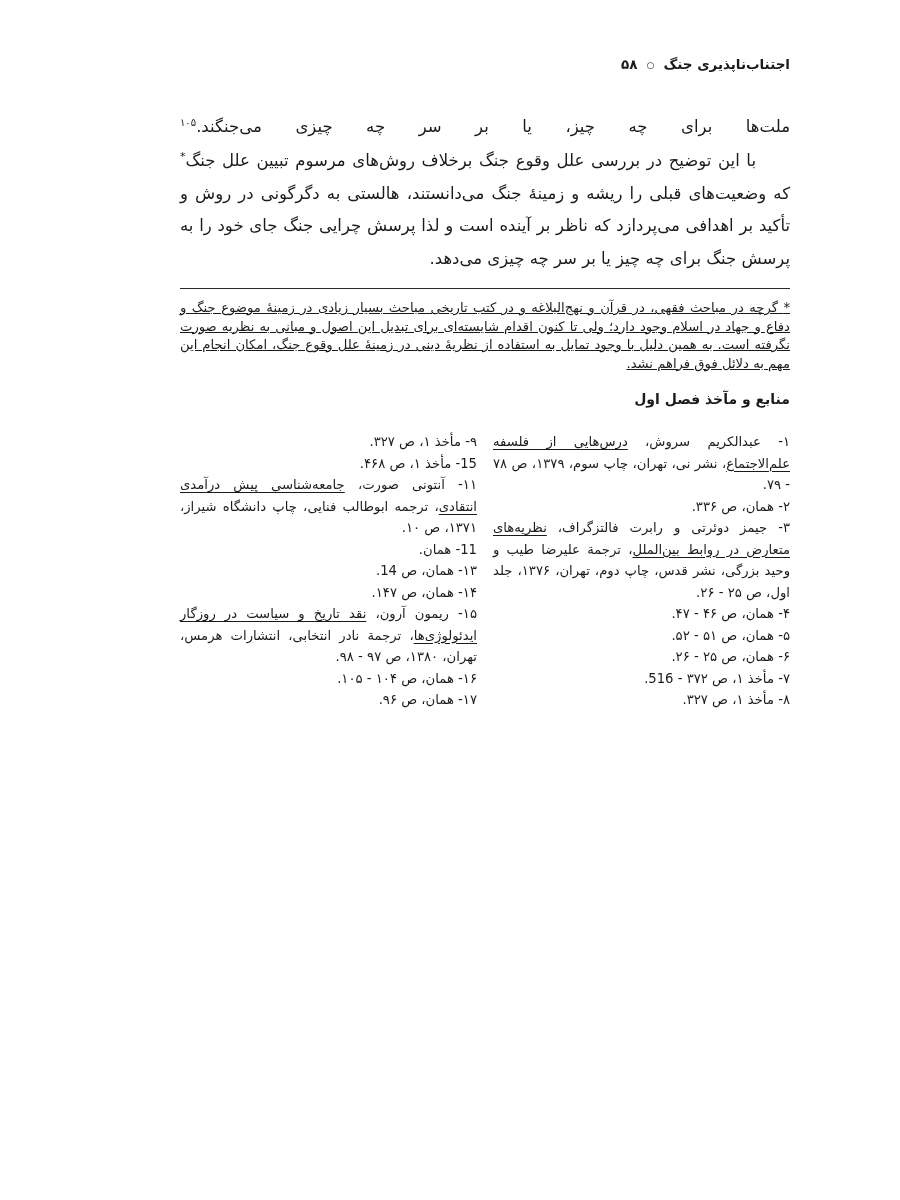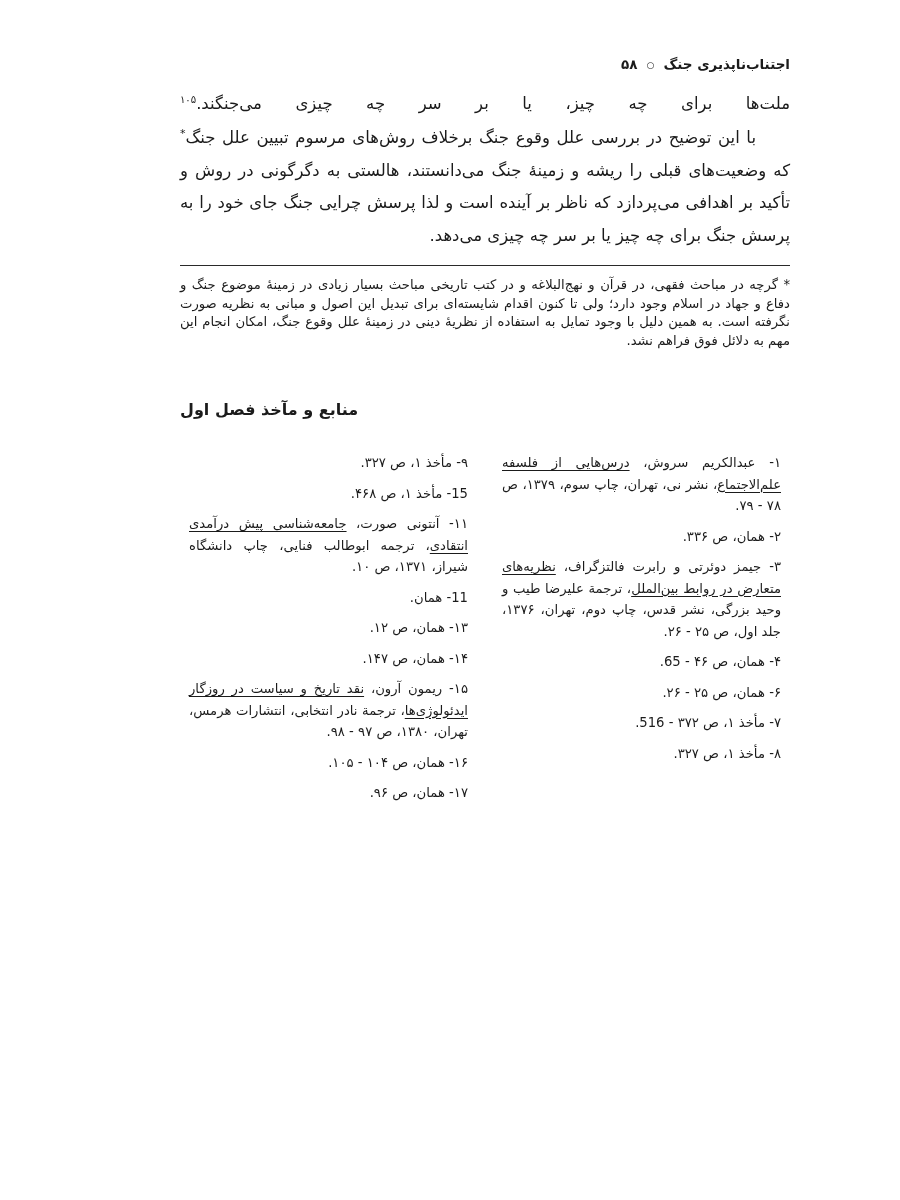--- a/index.html
+++ b/index.html
@@ -26,21 +26,21 @@
     gap: 9px;
     font-weight: bold;
     font-size: 13.5px;
     justify-content: flex-start;
   }
   .header .sep {
     font-size: 9px;
     position: relative;
     top: 1px;
   }
-  .body-block { margin-top: 16px; }
+  .body-block { margin-top: 39px; }
   .para-end {
     margin: 0;
     font-size: 16.5px;
     line-height: 32px;
     text-align: justify;
     text-align-last: justify;
   }
   .para-end sup, .noteref {
     font-size: 10px;
     line-height: 0;
@@ -57,42 +57,43 @@
     border: none;
     border-top: 1.5px solid #2a2a2a;
     margin: 13px 0 0 0;
     width: 100%;
   }
   .footnote {
     margin: 10px 0 0 0;
     font-size: 13.2px;
     line-height: 18.5px;
     text-align: justify;
+    text-decoration: underline;
   }
   .fn-marker { font-size: 13.2px; }
   .refs-heading {
-    margin: 50px 0 0 0;
-    text-align: left;
-    font-size: 16px;
+    margin: 18px 0 0 0;
+    text-align: right;
+    font-size: 14px;
     font-weight: bold;
   }
   .refs {
     display: flex;
     gap: 16px;
     margin-top: 24px;
     align-items: flex-start;
   }
   .refs-col {
     flex: 1 1 0;
     font-size: 13.2px;
     line-height: 21.5px;
     text-align: justify;
     min-width: 0;
   }
-  .ref-item { margin: 9px; }
+  .ref-item { margin: 0; }
   .ref-num { white-space: pre; }
   .u {
     text-decoration: underline;
     text-underline-offset: 3px;
   }
 </style>
 </head>
 <body>
 
 <div class="page" dir="rtl" lang="fa">
@@ -112,31 +113,32 @@
 
   <p class="footnote"><span class="fn-marker">*</span> <span>گرچه در مباحث فقهی، در قرآن و نهج‌البلاغه و در کتب تاریخی مباحث بسیار زیادی در زمینهٔ موضوع جنگ و دفاع و جهاد در اسلام وجود دارد؛ ولی تا کنون اقدام شایسته‌ای برای تبدیل این اصول و مبانی به نظریه صورت نگرفته است. به همین دلیل با وجود تمایل به استفاده از نظریهٔ دینی در زمینهٔ علل وقوع جنگ، امکان انجام این مهم به دلائل فوق فراهم نشد.</span></p>
 
   <h2 class="refs-heading">منابع و مآخذ فصل اول</h2>
 
   <div class="refs">
     <div class="refs-col">
         <p class="ref-item"><span class="ref-num">۱- </span><span>عبدالکریم سروش، </span><span class="u">درس‌هایی از فلسفه علم‌الاجتماع</span><span>، نشر نی، تهران، چاپ سوم، ۱۳۷۹، ص ۷۸ - ۷۹.</span></p>
         <p class="ref-item"><span class="ref-num">۲- </span><span>همان، ص ۳۳۶.</span></p>
         <p class="ref-item"><span class="ref-num">۳- </span><span>جیمز دوئرتی و رابرت فالتزگراف، </span><span class="u">نظریه‌های متعارض در روابط بین‌الملل</span><span>، ترجمة علیرضا طیب و وحید بزرگی، نشر قدس، چاپ دوم، تهران، ۱۳۷۶، جلد اول، ص ۲۵ - ۲۶.</span></p>
-        <p class="ref-item"><span class="ref-num">۴- </span><span>همان، ص ۴۶ - 65.</span></p>
+        <p class="ref-item"><span class="ref-num">۴- </span><span>همان، ص ۴۶ - ۴۷.</span></p>
+        <p class="ref-item"><span class="ref-num">۵- </span><span>همان، ص ۵۱ - ۵۲.</span></p>
         <p class="ref-item"><span class="ref-num">۶- </span><span>همان، ص ۲۵ - ۲۶.</span></p>
         <p class="ref-item"><span class="ref-num">۷- </span><span>مأخذ ۱، ص ۳۷۲ - 516.</span></p>
         <p class="ref-item"><span class="ref-num">۸- </span><span>مأخذ ۱، ص ۳۲۷.</span></p>
       </div>
     <div class="refs-col">
         <p class="ref-item"><span class="ref-num">۹- </span><span>مأخذ ۱، ص ۳۲۷.</span></p>
         <p class="ref-item"><span class="ref-num">15- </span><span>مأخذ ۱، ص ۴۶۸.</span></p>
         <p class="ref-item"><span class="ref-num">۱۱- </span><span>آنتونی صورت، </span><span class="u">جامعه‌شناسی پیش درآمدی انتقادی</span><span>، ترجمه ابوطالب فنایی، چاپ دانشگاه شیراز، ۱۳۷۱، ص ۱۰.</span></p>
         <p class="ref-item"><span class="ref-num">11- </span><span>همان.</span></p>
-        <p class="ref-item"><span class="ref-num">۱۳- </span><span>همان، ص ۱۲.</span></p>
+        <p class="ref-item"><span class="ref-num">۱۳- </span><span>همان، ص 14.</span></p>
         <p class="ref-item"><span class="ref-num">۱۴- </span><span>همان، ص ۱۴۷.</span></p>
         <p class="ref-item"><span class="ref-num">۱۵- </span><span>ریمون آرون، </span><span class="u">نقد تاریخ و سیاست در روزگار ایدئولوژی‌ها</span><span>، ترجمة نادر انتخابی، انتشارات هرمس، تهران، ۱۳۸۰، ص ۹۷ - ۹۸.</span></p>
         <p class="ref-item"><span class="ref-num">۱۶- </span><span>همان، ص ۱۰۴ - ۱۰۵.</span></p>
         <p class="ref-item"><span class="ref-num">۱۷- </span><span>همان، ص ۹۶.</span></p>
       </div>
   </div>
 
 </div>
 
 </body></html>

